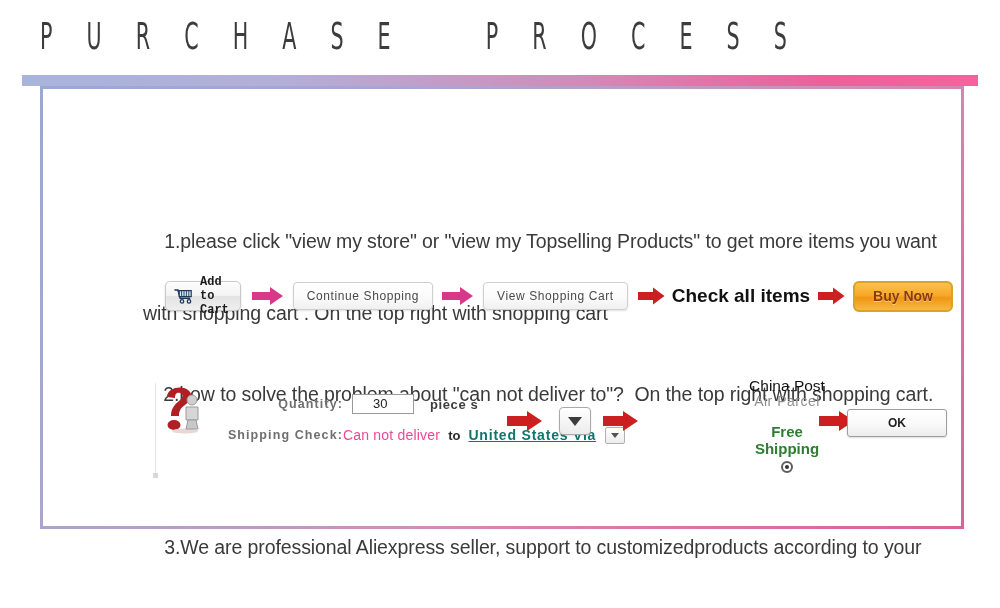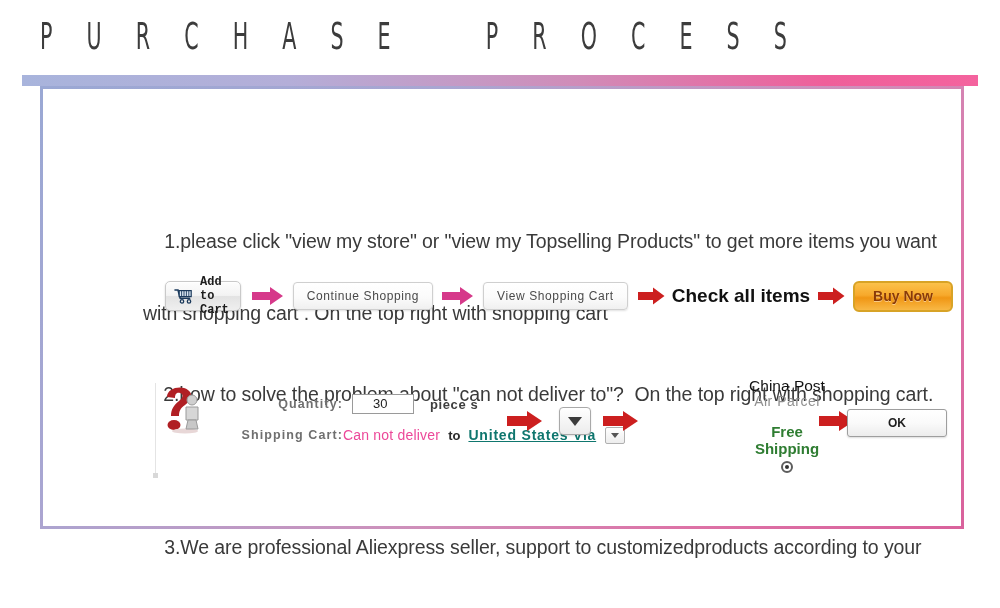--- a/index.html
+++ b/index.html
@@ -382,21 +382,21 @@
       </svg>
     </div>
 
     <div class="ship-fields">
       <div class="field-row">
         <span class="lbl">Quantity:</span>
         <span class="qty-input">30</span>
         <span class="piece">piece s</span>
       </div>
       <div class="field-row">
-        <span class="lbl">Shipping Cart:</span>
+        <span class="lbl">Shipping Check:</span>
         <span class="cannot">Can not deliver</span>
         <span class="to-word">to</span>
         <span class="us-via">United States Via</span>
         <span class="mini-drop">
             <i class="cv"></i>
           </span>
       </div>
     </div>
 
     <span class="arrow arr-a">

